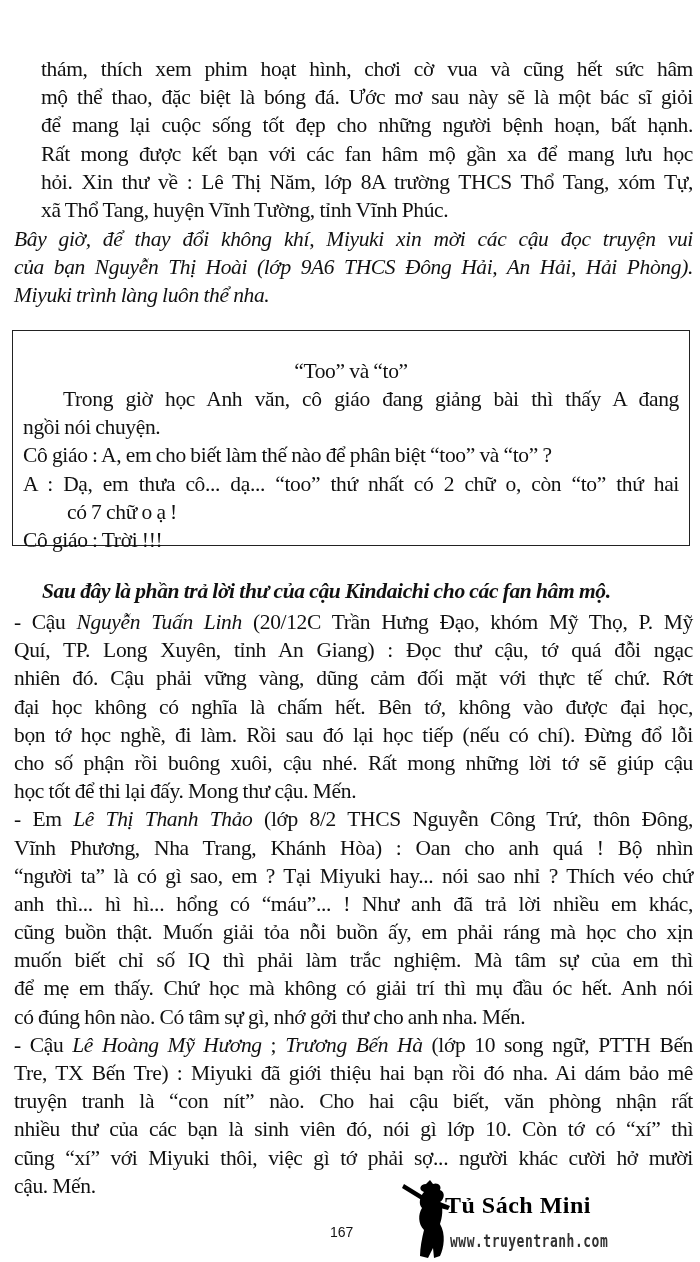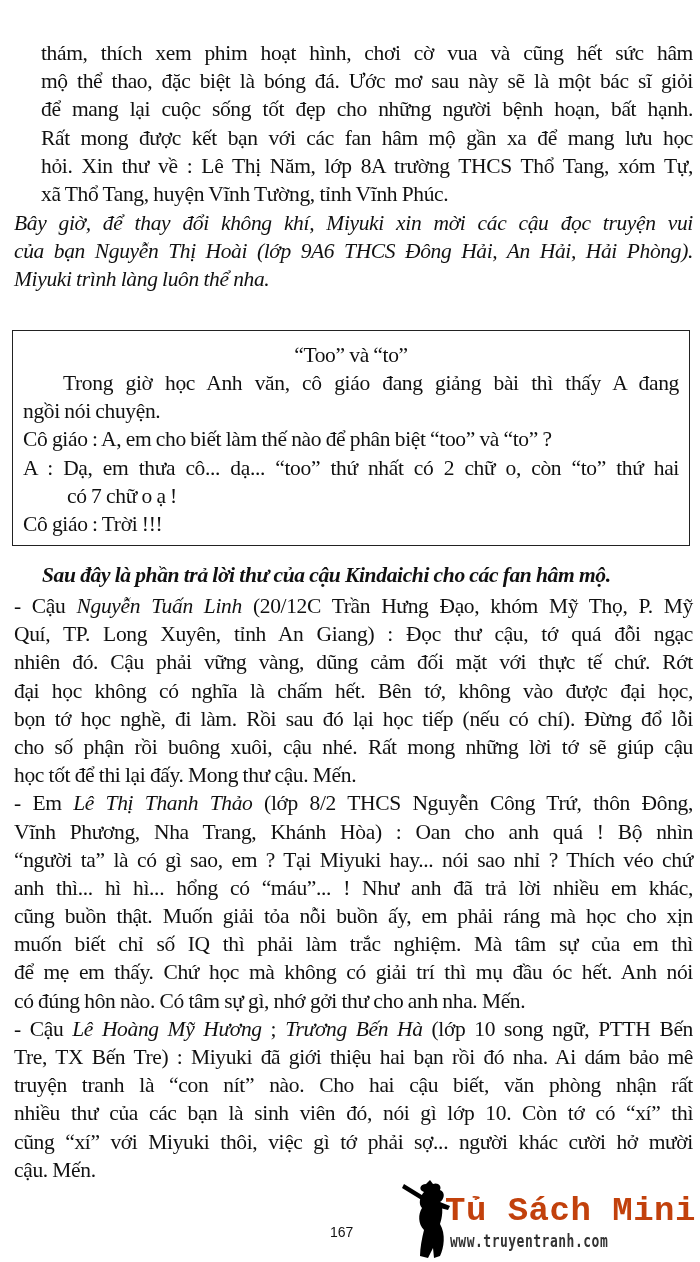--- a/index.html
+++ b/index.html
@@ -7,20 +7,21 @@
   .page { position: absolute; left: 0; top: 0; width: 700px; height: 1262px; }
   .txt {
     font-family: "Liberation Serif", "DejaVu Serif", serif;
     font-size: 21.5px;
     line-height: 28.2px;
     letter-spacing: -0.35px;
     word-spacing: -0.5px;
     text-align: justify;
     text-align-last: justify;
     white-space: nowrap;
+    margin-top: 16px;
   }
   .line { display: block; height: 28.2px; overflow: visible; }
   .line.last { text-align-last: left; }
   .it { font-style: italic; }
   .p1 { position: absolute; left: 41px; top: 39px; width: 652px; }
   .p2 { position: absolute; left: 14px; top: 209px; width: 679px; }
   .box {
     position: absolute; left: 12px; top: 330px; width: 678px; height: 216px;
     border: 1.5px solid #222; box-sizing: border-box;
   }
@@ -31,22 +32,22 @@
   .p3 { position: absolute; left: 14px; top: 561px; width: 679px; font-weight: bold; }
   .replies { position: absolute; left: 14px; top: 592px; width: 679px; }
   .page-num {
     position: absolute; left: 330px; top: 1224px;
     font-family: "Liberation Sans", "DejaVu Sans", sans-serif; font-size: 14px; color: #111;
   }
   .logo { position: absolute; left: 400px; top: 1178px; width: 240px; height: 80px; }
   .logo-figure { position: absolute; left: 0; top: 0; width: 70px; height: 82px; }
   .logo-title {
     position: absolute; left: 45px; top: 14px;
-    font-family: Liberation Mono, monospace; font-weight: bold;
-    font-size: 34px; letter-spacing: 0.5px; color: #c2410c; white-space: nowrap;
+    font-family: Liberation Serif, serif; font-weight: bold;
+    font-size: 24px; letter-spacing: 0.5px; color: #000000; white-space: nowrap;
   }
   .logo-url {
     position: absolute; left: 50px; top: 52px;
     font-family: "DejaVu Sans Mono", "Liberation Mono", monospace; font-weight: bold;
     font-size: 13px; letter-spacing: 0.5px; color: #333; white-space: nowrap;
     transform: scaleY(1.4); transform-origin: left top;
   }
 </style>
 </head>
 <body>

